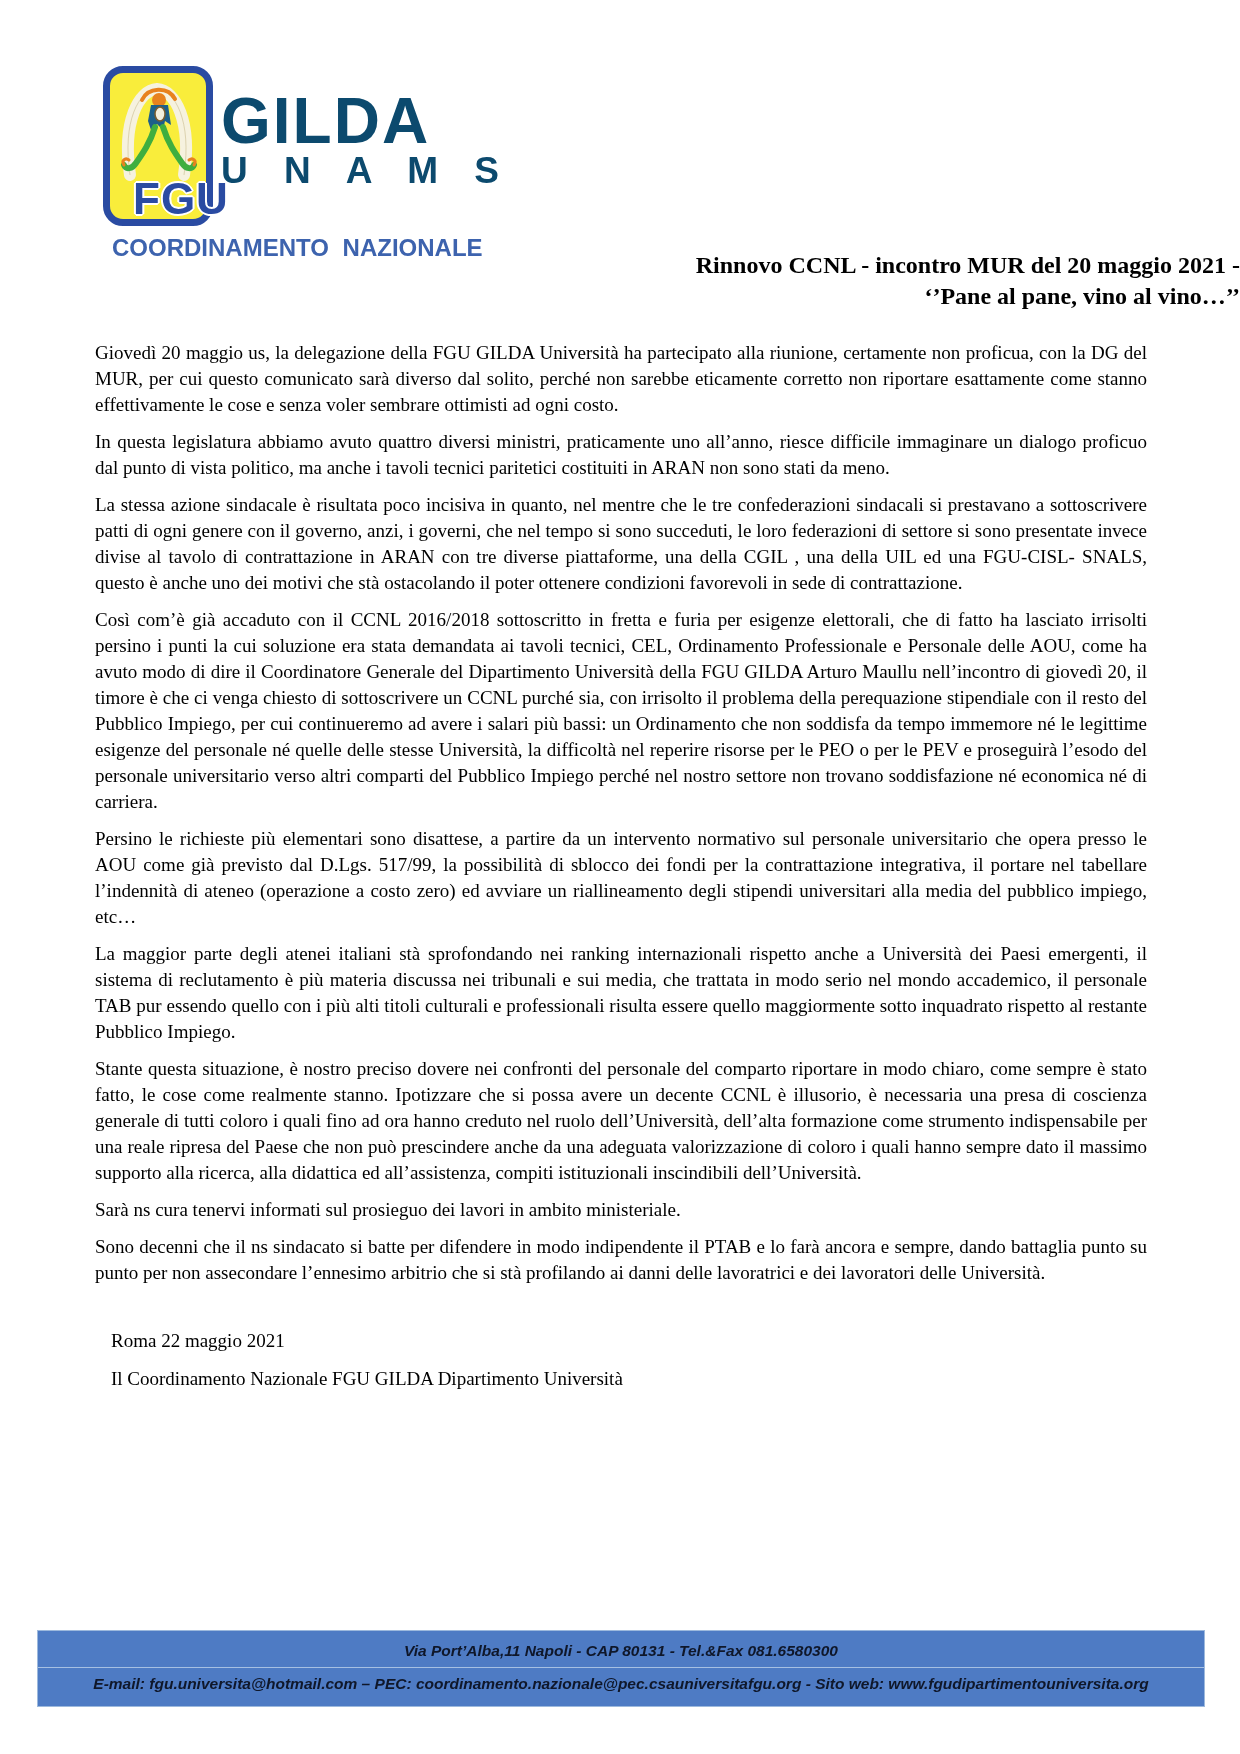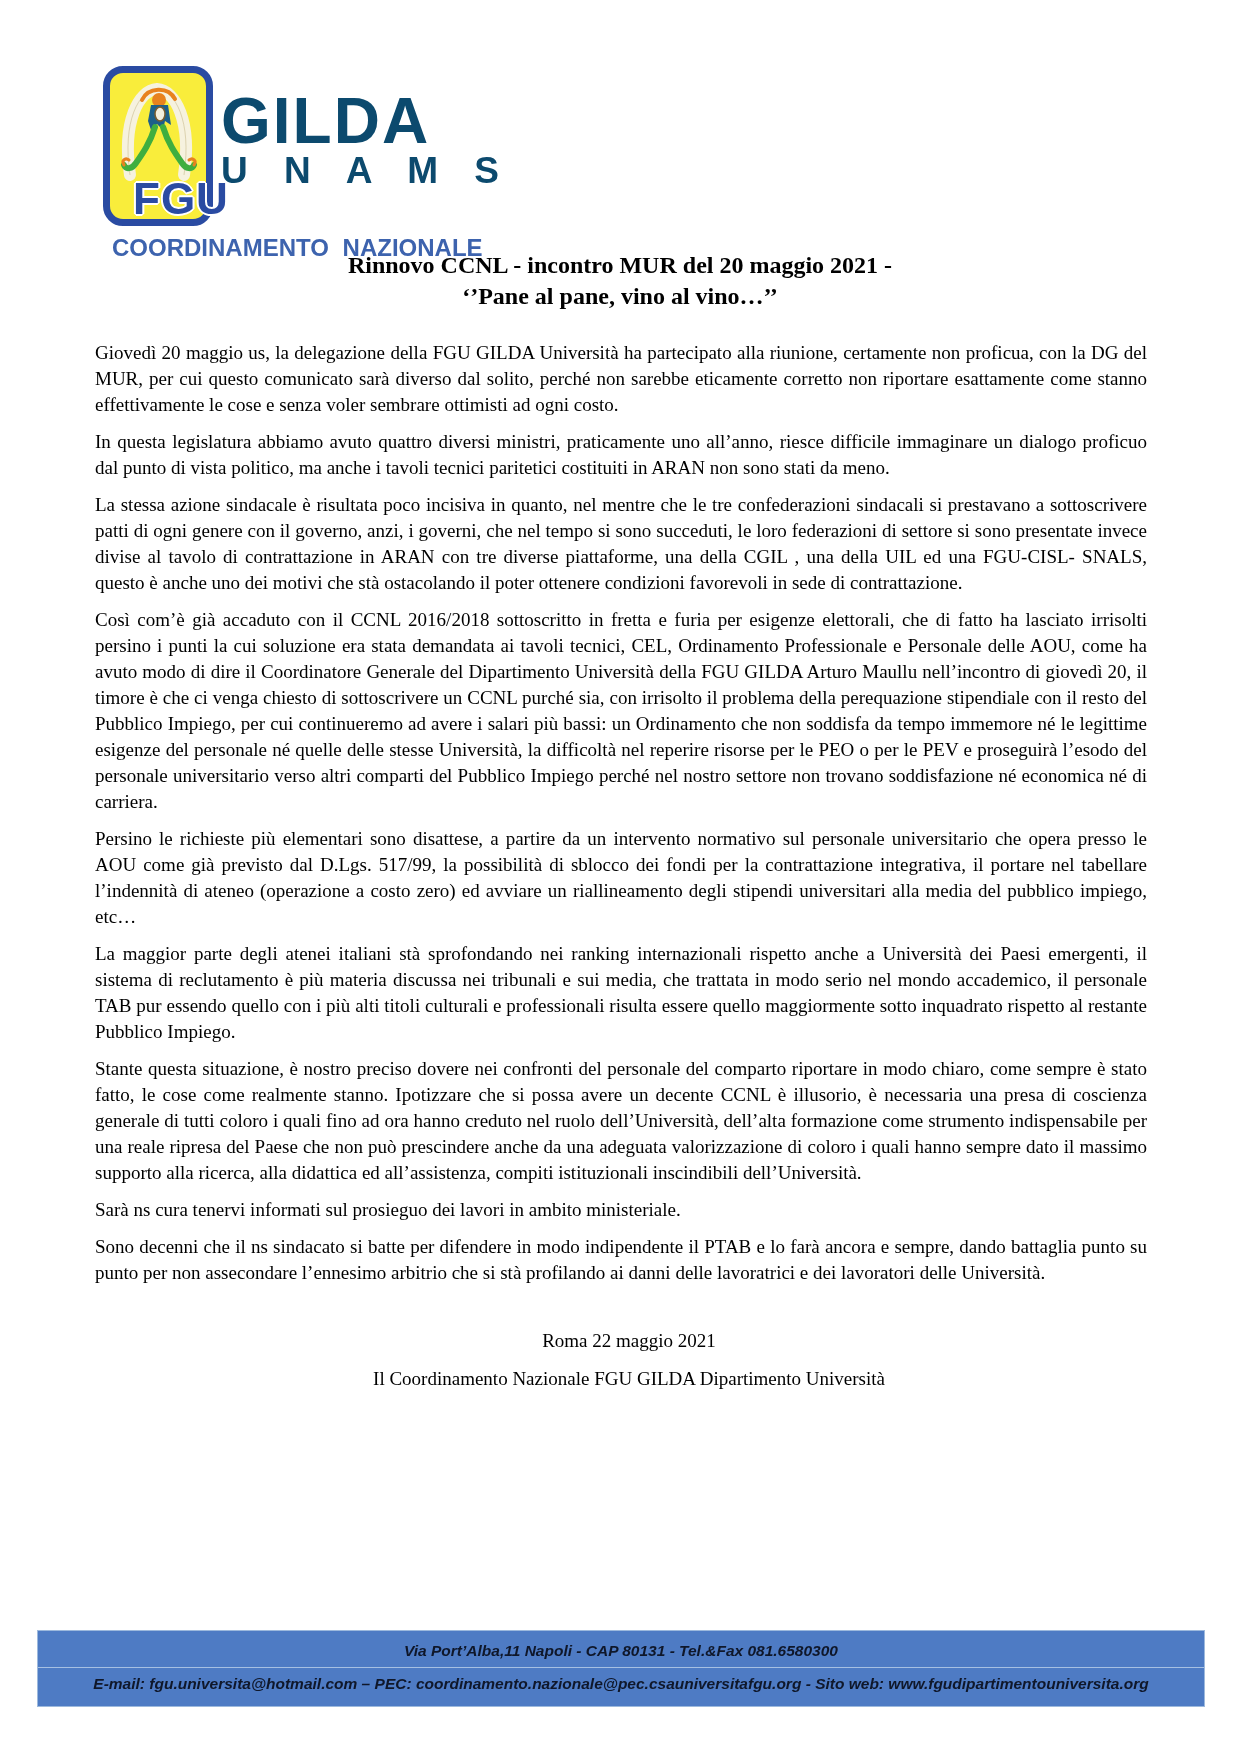--- a/index.html
+++ b/index.html
@@ -28,32 +28,32 @@
   .logo-text { margin-left:8px; font-family:"Liberation Sans", sans-serif;
                font-weight:bold; color:#0c4a6e; }
   .gilda { font-size:64px; line-height:58px; margin-top:26px; letter-spacing:2px; }
   .unams { font-size:37px; line-height:42px; letter-spacing:13px; }
   .dept  { font-family:"Liberation Sans", sans-serif; font-weight:bold;
            color:#3d63ae; font-size:24px; line-height:27px; margin-top:8px; }
   .dept .l2 { padding-left:9px; word-spacing:7px; }
 
   
   .title {
-    position:absolute; top:250px; left:0; width:100%; text-align:center;
+    position:absolute; top:250px; left:0; width:100%; text-align:right;
     font-weight:bold; font-size:24px; line-height:31px; color:#000;
   }
 
   
   .body-text {
     position:absolute; top:340px; left:95px; width:1052px;
     font-size:19px; line-height:26px; text-align:justify;
   }
   .body-text p { margin:0 0 11px 0; }
   .closing { margin-top:42px; }
-  .closing p { margin:0 0 12px 16px; text-align:center; }
+  .closing p { margin:0 0 12px 16px; text-align:left; }
 
   
   .footer {
     position:absolute; left:37px; top:1630px; width:1166px;
     background:#4e7bc4; color:#0f172a;
     font-family:"Liberation Sans", sans-serif;
     font-style:italic; font-weight:bold; font-size:15.5px;
     border:1px solid #9db9dd;
   }
   .footer-row1 { padding:11px 8px 7px 8px; text-align:center;

